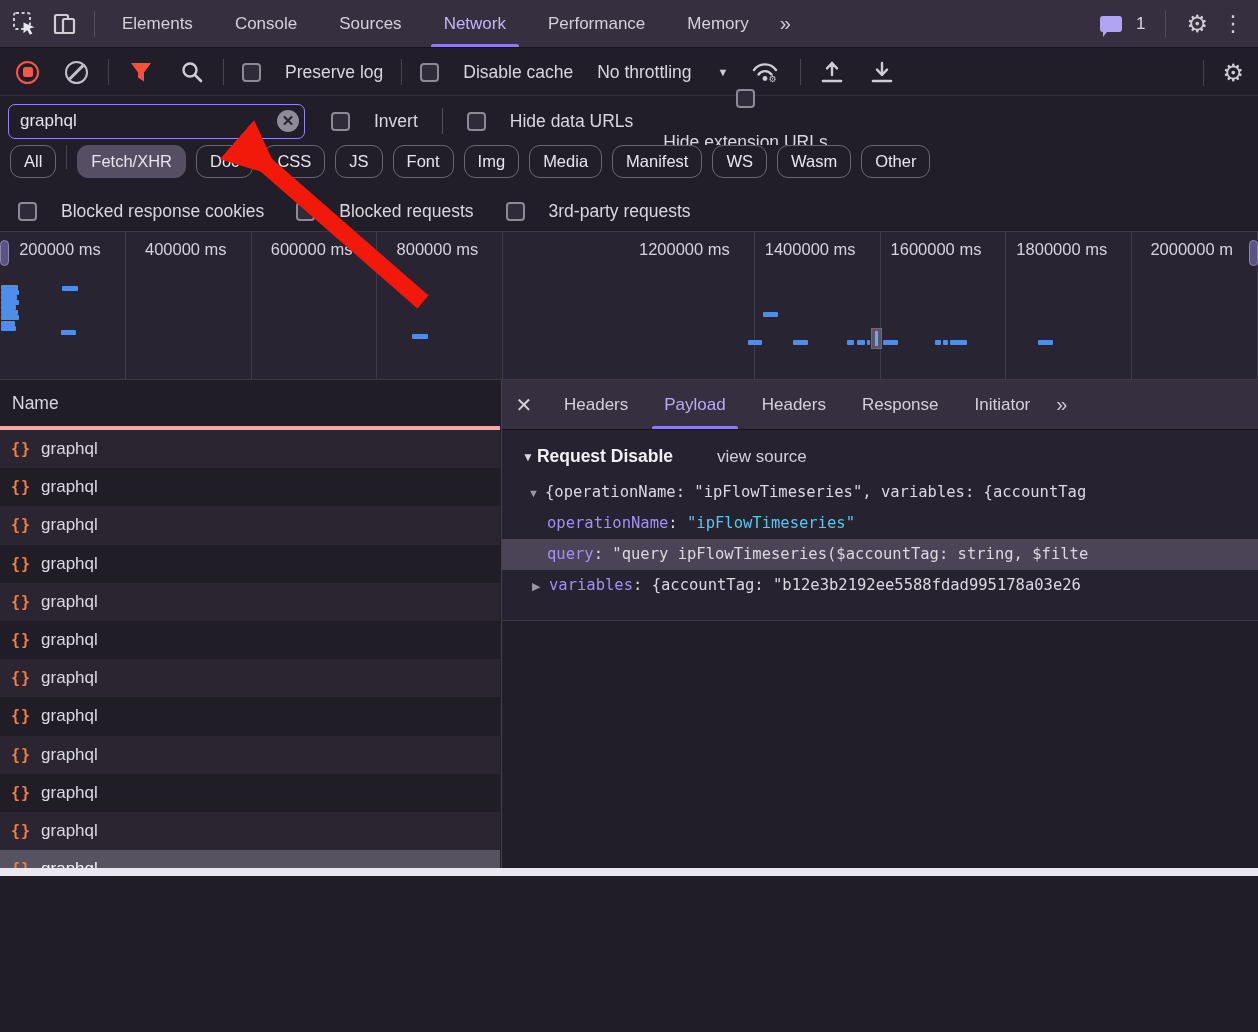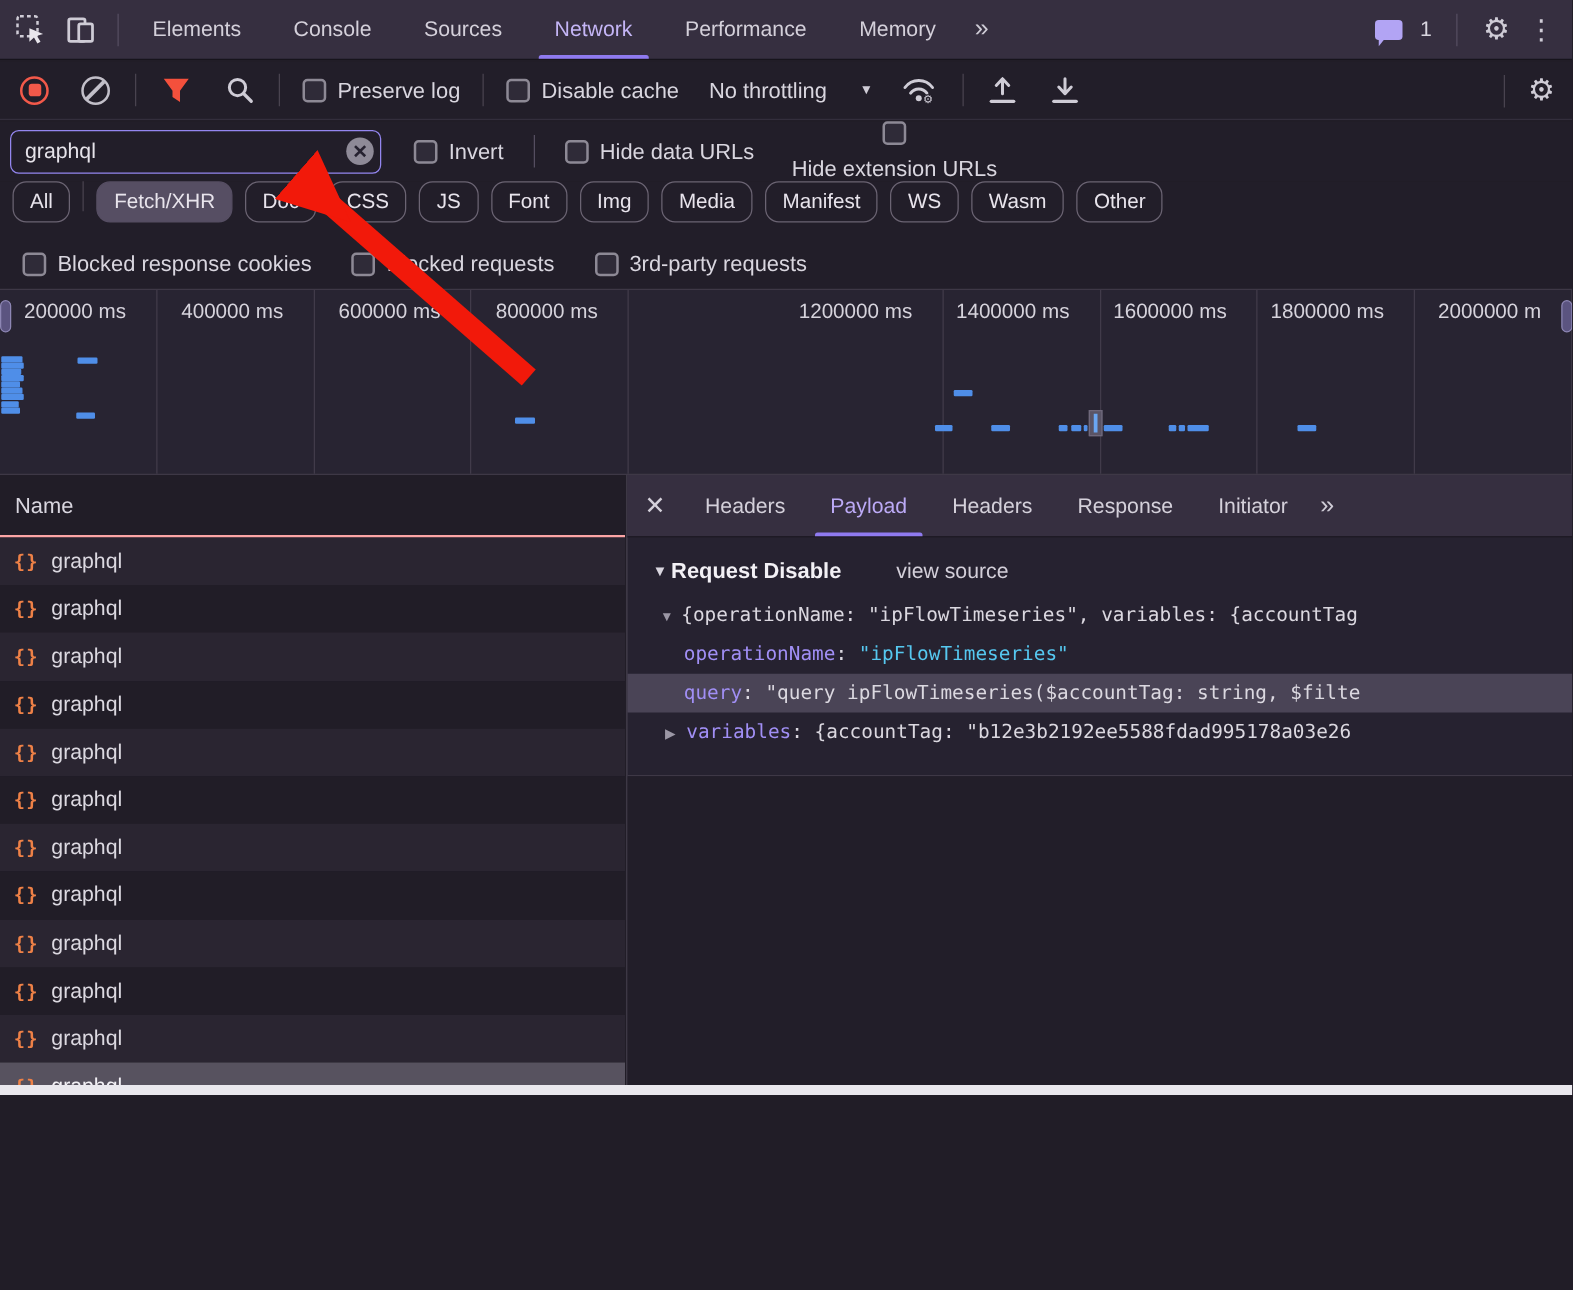--- a/index.html
+++ b/index.html
@@ -32,21 +32,21 @@
     background:#221e29; border-bottom:1px solid #332e3c; display:flex; align-items:center; }
   .toolbar .vdiv { background:#49434f; }
   .ico { display:flex; align-items:center; justify-content:center; }
   .rec { width:23px; height:23px; border:2.5px solid var(--c-record_red,#f3594a); border-radius:50%;
     margin:0 12px 0 16px; display:flex; align-items:center; justify-content:center; }
   .rec i { display:block; width:10px; height:10px; background:var(--c-record_red,#f3594a); border-radius:2.5px; }
   .blockico { width:23px; height:23px; border:2.5px solid #c2bfc9; border-radius:50%; position:relative; margin:0 14px; }
   .blockico::after { content:""; position:absolute; left:-1px; top:8.5px; width:20px; height:2.5px;
     background:#c2bfc9; transform:rotate(-45deg); }
   .cb { width:19px; height:19px; border:2px solid #8d8995; border-radius:4px; background:#2f2b38; flex:none; }
-  .cblabel { display:flex; align-items:center; gap:9px; font-size:17.5px; color:#d9d6df; margin:0 12px; }
+  .cblabel { display:flex; align-items:center; gap:24px; font-size:17.5px; color:#d9d6df; margin:0 12px; }
   .throttle { display:flex; align-items:center; gap:26px; font-size:17.5px; color:#d9d6df; margin:0 8px 0 12px; }
   .caret { font-size:11px; color:#cfccd6; }
   .tb-gear-right { position:absolute; right:14px; top:0; height:47px; display:flex; align-items:center; }
   .tb-gear-right .vdiv { height:26px; margin-right:18px; }
 
   
   .filterrow { position:absolute; top:97px; left:0; width:1258px; height:48px;
     background:#221e29; display:flex; align-items:center; }
   .filter-input { position:relative; width:297px; height:35px; margin-left:8px; }
   .filter-input input { width:100%; height:100%; background:#221e29; border:1.5px solid #9486f0;
@@ -74,21 +74,21 @@
     background:#282432; border-bottom:1px solid #3e3846; overflow:hidden; }
   .tcol { position:absolute; top:0; height:148px; border-right:1px solid #413b4a; }
   .tcol .tick { position:absolute; top:8px; right:24px; font-size:16.5px; color:#d6d3dc; white-space:nowrap; }
   .wbar { position:absolute; height:4.5px; background:var(--c-bar_blue,#4f8ee8); border-radius:1px; }
   .scrub { position:absolute; background:#5a5466; border:1px solid #6f687c; }
   .scrub i { position:absolute; left:3px; top:2px; bottom:2px; width:3px; background:#6aa6f2; display:block; }
   .edgepill { position:absolute; width:9px; height:26px; background:#5b5480; border:1.5px solid #8d86b4; border-radius:5px; top:8px; }
 
   
   .namepanel { position:absolute; top:380px; left:0; width:500px; height:644px; background:#211d27; }
-  .name-head { height:50px; border-bottom:2px solid #fca5a5; display:flex; align-items:center;
+  .name-head { height:50px; border-bottom:4px solid #fca5a5; display:flex; align-items:center;
     padding-left:12px; font-size:17.5px; color:#d9d6df; }
   .req-row { height:38.2px; display:flex; align-items:center; gap:10px; padding-left:11px;
     font-size:17px; color:#dcd9e1; }
   .req-row.odd { background:#2a2531; }
   .req-row.even { background:#211d27; }
   .req-row.selected { background:var(--c-selection_gray,#57525f); color:#f2f0f5; }
   .json-ico { font-family:"DejaVu Sans Mono", monospace; font-weight:bold; font-size:15px;
     color:var(--c-icon_orange,#ee8147); letter-spacing:1px; }
 
   .details { position:absolute; top:380px; left:501px; width:757px; height:644px;

